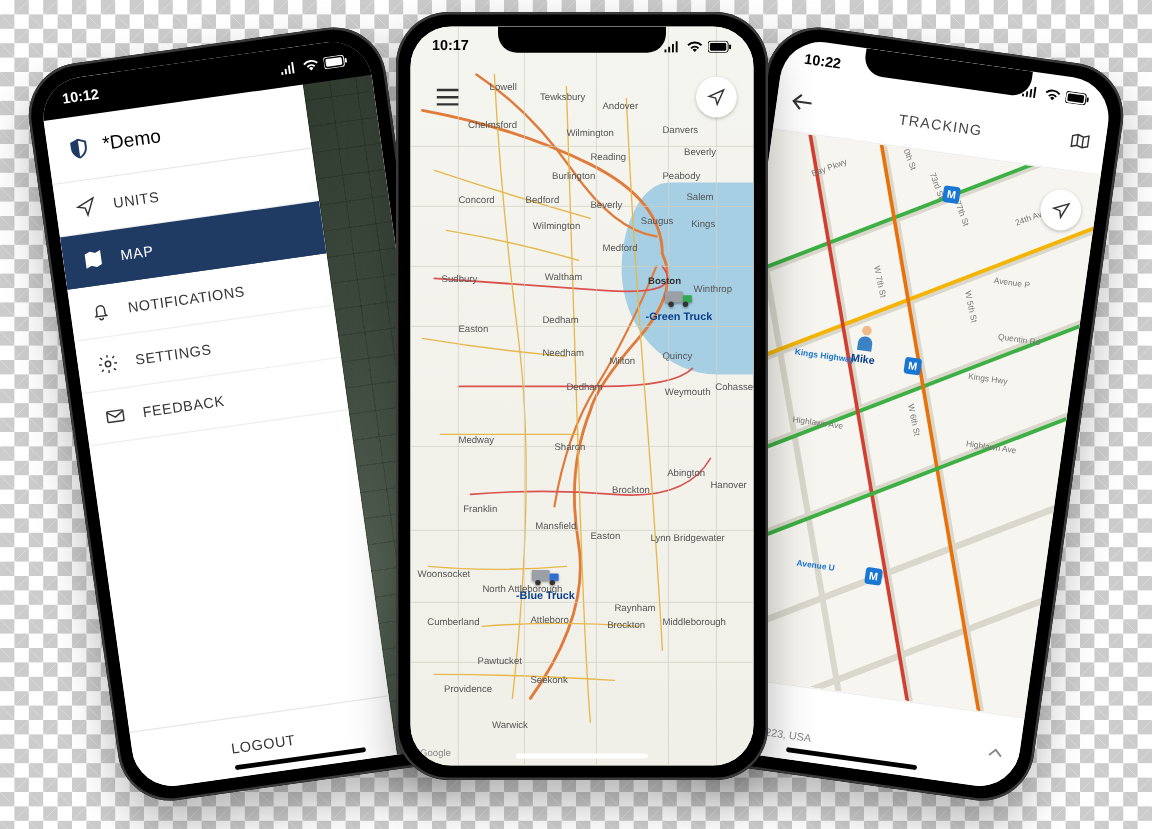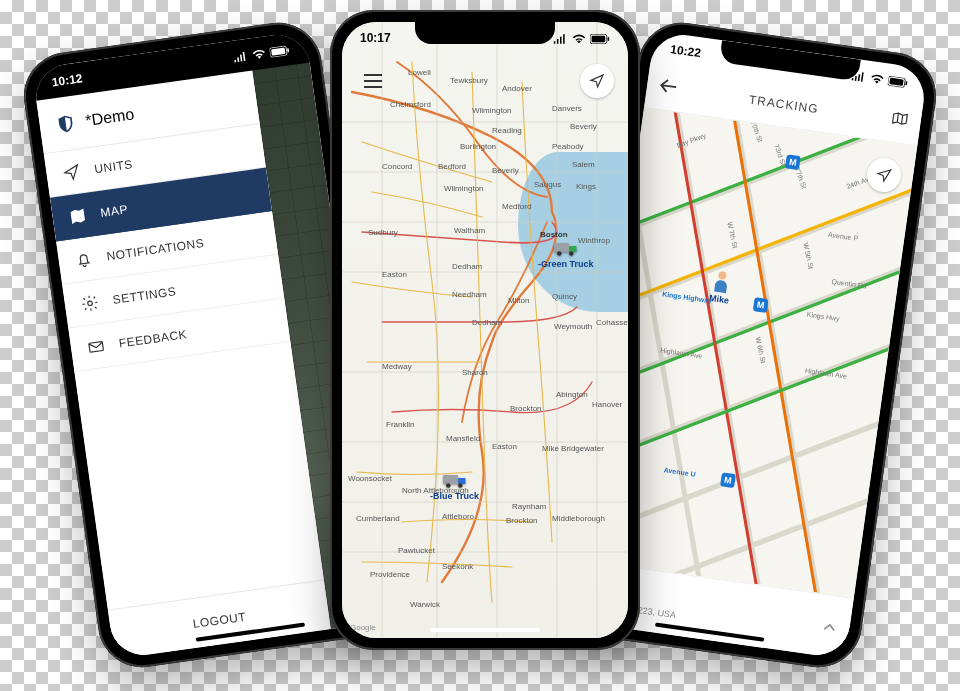--- a/index.html
+++ b/index.html
@@ -240,21 +240,21 @@
       <span class="city" style="top:300px;left:212px">Weymouth</span>
       <span class="city" style="top:296px;left:254px">Cohasset</span>
       <span class="city" style="top:340px;left:40px">Medway</span>
       <span class="city" style="top:346px;left:120px">Sharon</span>
       <span class="city" style="top:382px;left:168px">Brockton</span>
       <span class="city" style="top:368px;left:214px">Abington</span>
       <span class="city" style="top:378px;left:250px">Hanover</span>
       <span class="city" style="top:398px;left:44px">Franklin</span>
       <span class="city" style="top:412px;left:104px">Mansfield</span>
       <span class="city" style="top:420px;left:150px">Easton</span>
-      <span class="city" style="top:422px;left:200px">Mike Bridgewater</span>
+      <span class="city" style="top:422px;left:200px">Lynn Bridgewater</span>
       <span class="city" style="top:452px;left:6px">Woonsocket</span>
       <span class="city" style="top:464px;left:60px">North Attleborough</span>
       <span class="city" style="top:492px;left:14px">Cumberland</span>
       <span class="city" style="top:490px;left:100px">Attleboro</span>
       <span class="city" style="top:494px;left:164px">Brockton</span>
       <span class="city" style="top:480px;left:170px">Raynham</span>
       <span class="city" style="top:492px;left:210px">Middleborough</span>
       <span class="city" style="top:548px;left:28px">Providence</span>
       <span class="city" style="top:524px;left:56px">Pawtucket</span>
       <span class="city" style="top:540px;left:100px">Seekonk</span>

